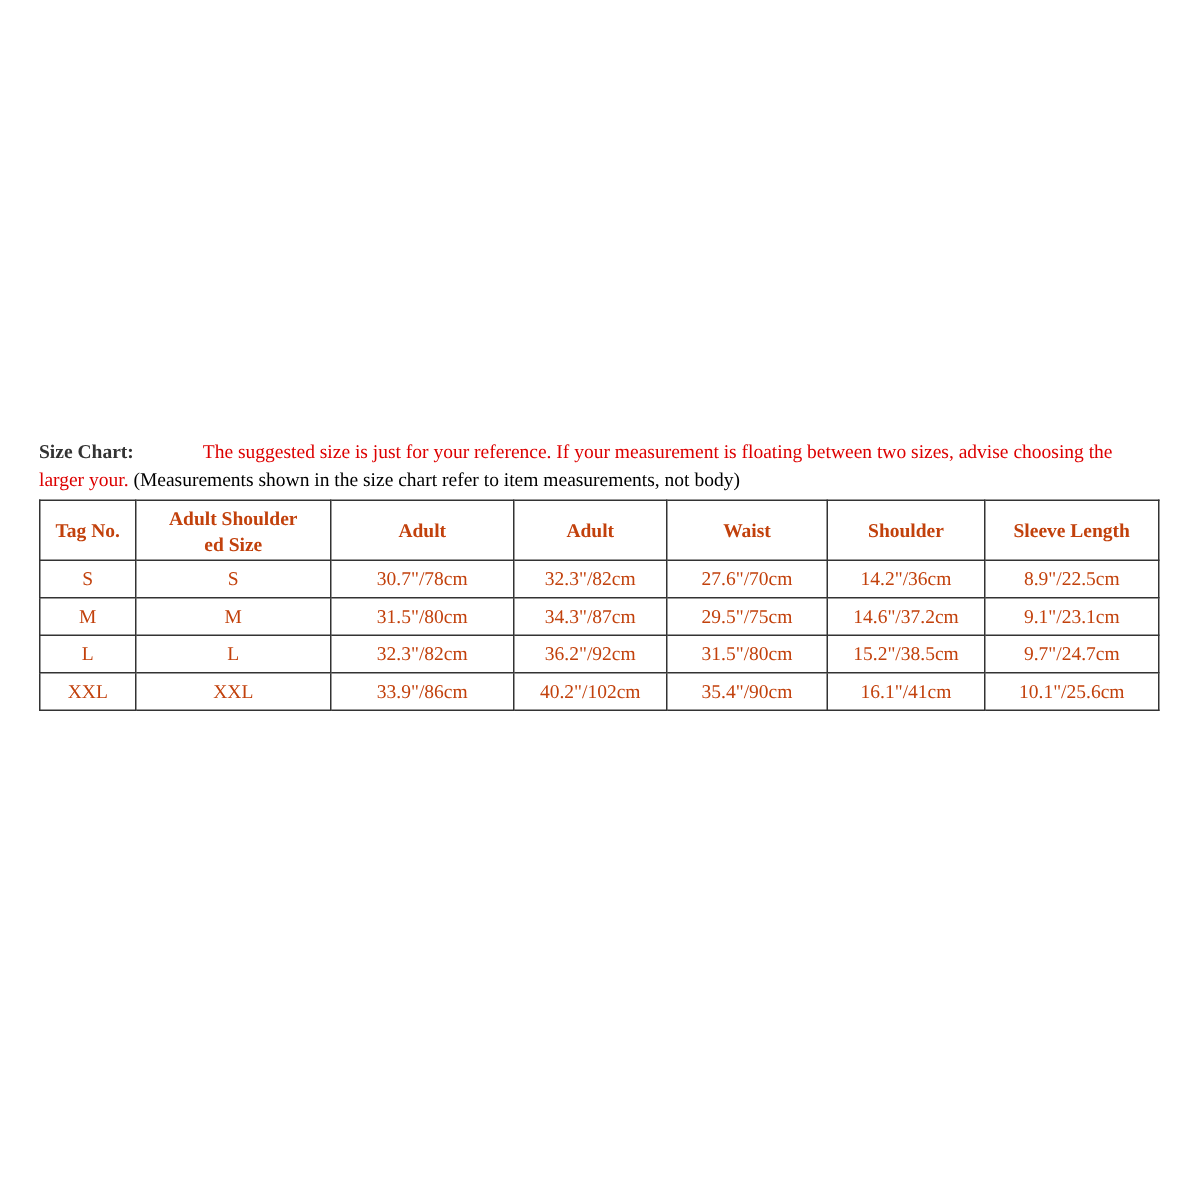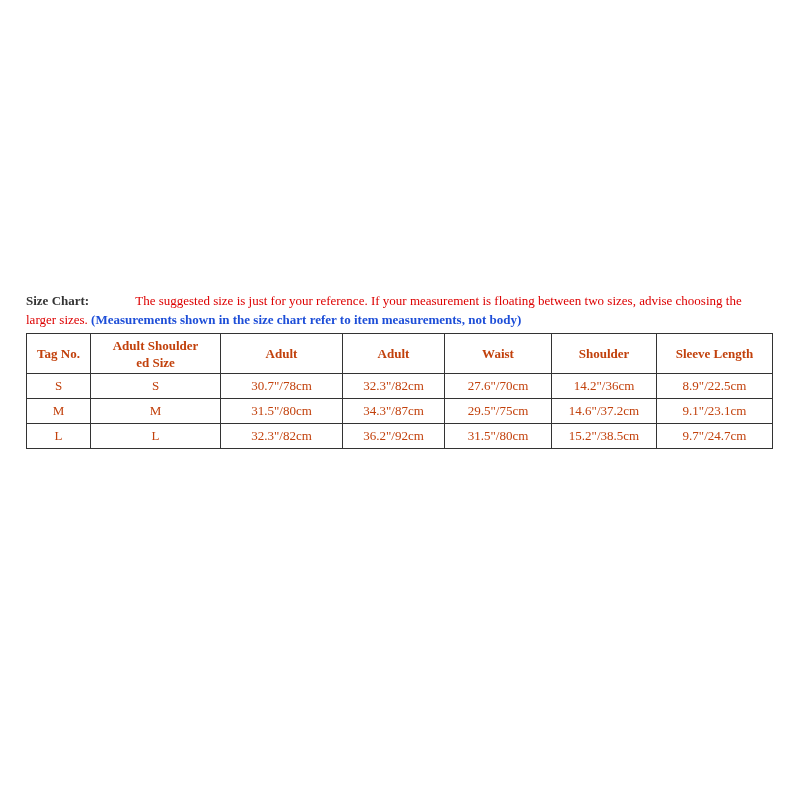--- a/index.html
+++ b/index.html
@@ -29,22 +29,22 @@
     white-space: nowrap;
   }
   .dark-bold {
     color: #333333;
     font-weight: bold;
   }
   .red {
     color: #dd0000;
   }
   .red-bold {
-    color: #1d4ed8;
-    font-weight: bold;
+    color: #000000;
+    font-weight: normal;
   }
   .gap {
     display: inline-block;
     width: 46px;
   }
   table.size-chart {
     border-collapse: collapse;
     table-layout: fixed;
     width: 746px;
     color: #c2410c;
@@ -68,21 +68,21 @@
     font-weight: normal;
   }
 </style>
 </head>
 <body>
 
 <div class="content">
 
   <p class="notice">
     <span class="nline"><span class="dark-bold">Size Chart:</span><span class="gap"></span><span class="red">The suggested size is just for your reference. If your measurement is floating between two sizes, advise choosing the</span></span>
-    <span class="nline"><span class="red">larger sizes. </span><span class="red-bold">(Measurements shown in the size chart refer to item measurements, not body)</span></span>
+    <span class="nline"><span class="red">larger your. </span><span class="red-bold">(Measurements shown in the size chart refer to item measurements, not body)</span></span>
   </p>
 
   <table class="size-chart">
     <colgroup>
       <col style="width:64px">
       <col style="width:130px">
       <col style="width:122px">
       <col style="width:102px">
       <col style="width:107px">
       <col style="width:105px">
@@ -121,16 +121,25 @@
       </tr>
       <tr>
         <td>L</td>
         <td>L</td>
         <td>32.3"/82cm</td>
         <td>36.2"/92cm</td>
         <td>31.5"/80cm</td>
         <td>15.2"/38.5cm</td>
         <td>9.7"/24.7cm</td>
       </tr>
+      <tr>
+        <td>XXL</td>
+        <td>XXL</td>
+        <td>33.9"/86cm</td>
+        <td>40.2"/102cm</td>
+        <td>35.4"/90cm</td>
+        <td>16.1"/41cm</td>
+        <td>10.1"/25.6cm</td>
+      </tr>
     </tbody>
   </table>
 
 </div>
 
 </body></html>

